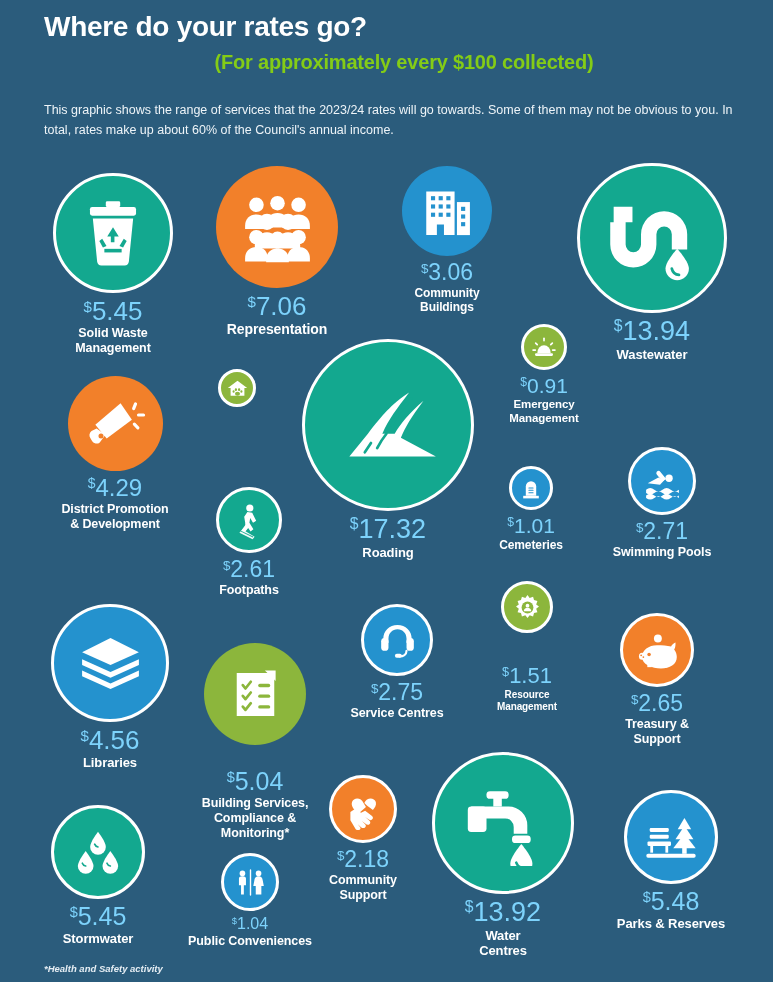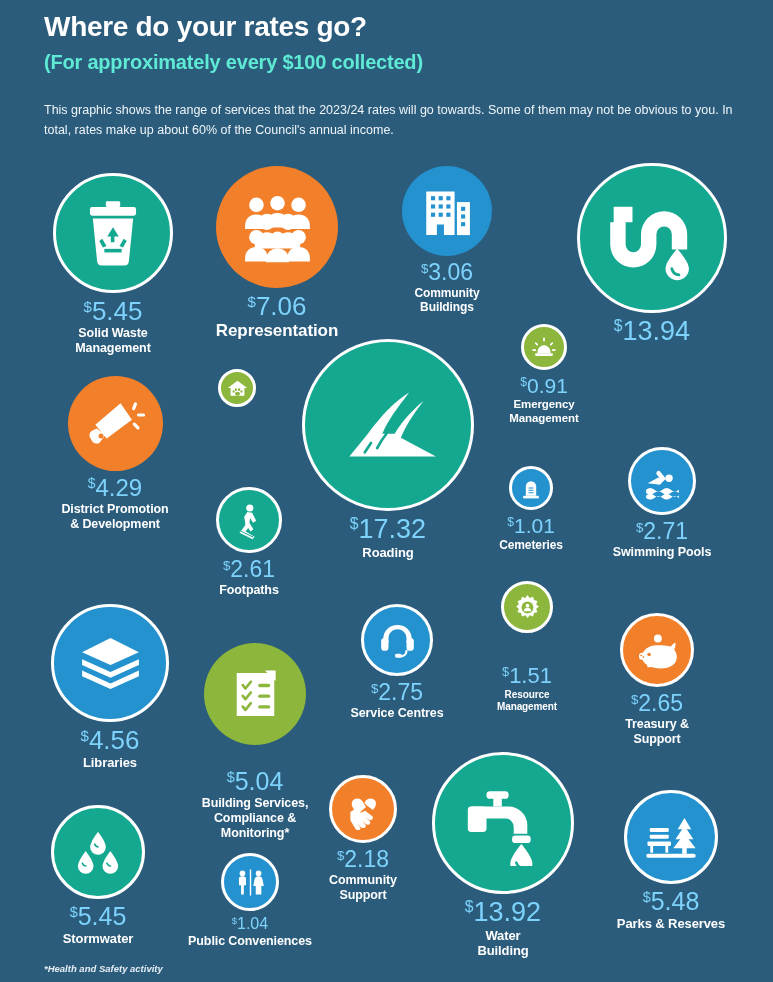--- a/index.html
+++ b/index.html
@@ -14,21 +14,21 @@
   #stage{position:relative;width:655px;height:982px;}
 
   
   .hdr{position:absolute;left:44px;top:10px;width:720px;}
   .hdr h1{
     margin:0;font-size:28px;line-height:34px;font-weight:bold;
     letter-spacing:-0.3px;color:#ffffff;
   }
   .hdr h2{
     margin:6px 0 0 0;font-size:20px;line-height:24px;font-weight:bold;
-    color:#5eead4;letter-spacing:-0.2px;
+    color:#84cc16;letter-spacing:-0.2px;text-align:center;
   }
   .hdr p{
     margin:26px 0 0 0;font-size:12.5px;line-height:20px;font-weight:normal;
     color:#eef4f8;max-width:700px;
   }
 
   
   .item{position:absolute;text-align:center;}
   .circle{
     border-radius:50%;
@@ -115,21 +115,21 @@
     <circle cx="50" cy="64" r="9"></circle>
                 <path d="M36 90c0-9 6-14 14-14s14 5 14 14v3H36z"></path>
     <circle cx="76" cy="62" r="9"></circle>
                 <path d="M62 88c0-9 6-14 14-14s14 5 14 14v4H62z"></path>
     </g>
             </svg>
           </span>
         </div>
         <div class="txtwrap">
           <div class="amount" style="font-size: 26px;"><span class="cur">$</span><span>7.06</span></div>
-          <div class="label" style="font-size: 17px;">
+          <div class="label" style="font-size: 14px;">
             <div>Representation</div>
           </div>
         </div>
       </div>
       <div class="item" style="left: 367px; top: 166px; width: 160px;">
         <div class="circle" style="width: 90px; height: 90px; background: rgb(36, 146, 206); margin-left: 35px;">
           <span style="width: 59px; height: 59px; display: block;">
             <svg width="100%" height="100%" viewBox="0 0 100 100">
               <g fill="#fff">
     <path d="M14 16h48v74H44V72H32v18H14z"></path>
@@ -167,20 +167,23 @@
               <g fill="#fff">
     <path d="M12 12h22v18H26v26a9 9 0 0 0 18 0V44a27 27 0 0 1 54 0v18H80V44a9 9 0 0 0 -18 0v12a27 27 0 0 1 -54 0V30H12z" transform="translate(-4,4) scale(0.95)"></path>
     <path d="M78 62c0 0 -13 14 -13 22a13 13 0 0 0 26 0c0-8-13-22-13-22z"></path>
               </g>
     <path d="M72 84a9 9 0 0 0 8 7" stroke="#13a88f" stroke-width="3" fill="none" stroke-linecap="round"></path>
             </svg>
           </span>
         </div>
         <div class="txtwrap">
           <div class="amount" style="font-size: 27px;"><span class="cur">$</span><span>13.94</span></div>
+          <div class="label" style="font-size: 13px;">
+            <div>Wastewater</div>
+          </div>
         </div>
       </div>
       <div class="item" style="left: 15px; top: 376px; width: 200px;">
         <div class="circle" style="width: 95px; height: 95px; background: rgb(242, 128, 42); margin-left: 53px;">
           <span style="width: 63px; height: 63px; display: block;">
             <svg width="100%" height="100%" viewBox="0 0 100 100">
               <g fill="#fff">
     <path d="M18 52 L58 18 L76 44 L36 74 Z"></path>
     <path d="M20 58 l14 10 -9 12 a8 8 0 0 1 -12 -2 l-3 -5 a8 8 0 0 1 2 -11 z"></path>
     <rect x="78" y="16" width="5" height="13" rx="2.5" transform="rotate(22 80 22)"></rect>
@@ -526,21 +529,21 @@
     <path d="M71 74c0 0-13 15-13 23a13 13 0 0 0 26 0c0-8-13-23-13-23z"></path>
               </g>
     <path d="M65 96a9 9 0 0 0 7 6" stroke="#13a88f" stroke-width="3" fill="none" stroke-linecap="round"></path>
             </svg>
           </span>
         </div>
         <div class="txtwrap">
           <div class="amount" style="font-size: 27px;"><span class="cur">$</span><span>13.92</span></div>
           <div class="label" style="font-size: 13px;">
             <div>Water</div>
-            <div>Building</div>
+            <div>Centres</div>
           </div>
         </div>
       </div>
       <div class="item" style="left: 576px; top: 790px; width: 190px;">
         <div class="circle ring" style="width: 94px; height: 94px; background: rgb(36, 146, 206); margin-left: 48px;">
           <span style="width: 56px; height: 56px; display: block;">
             <svg width="100%" height="100%" viewBox="0 0 100 100">
               <g fill="#fff">
     <rect x="12" y="34" width="34" height="7" rx="2"></rect>
     <rect x="12" y="46" width="34" height="7" rx="2"></rect>

